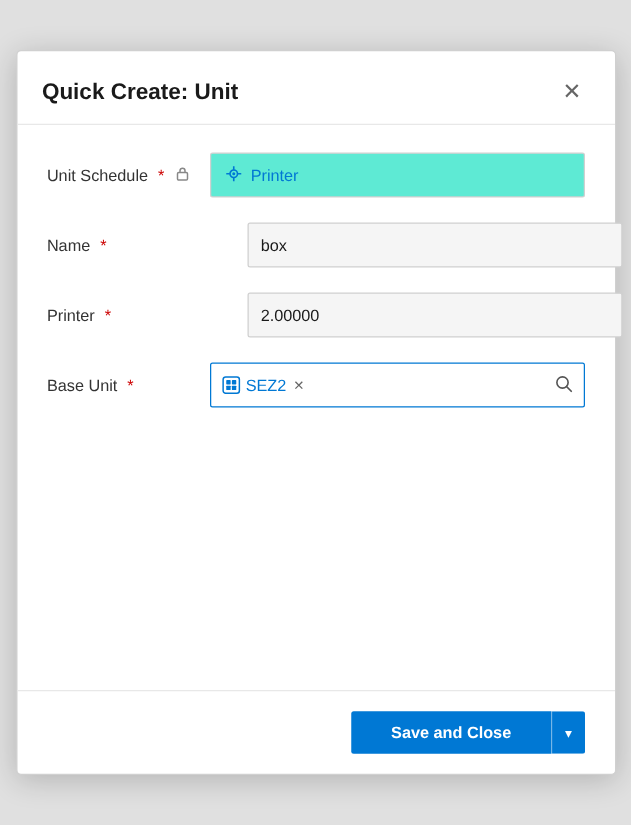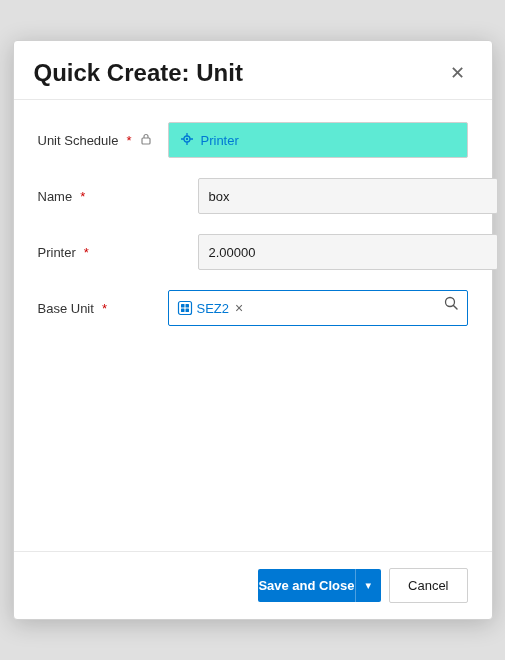--- a/index.html
+++ b/index.html
@@ -32,21 +32,21 @@
 
     .dialog-header {
       display: flex;
       align-items: center;
       justify-content: space-between;
       padding: 18px 20px 12px 20px;
       border-bottom: 1px solid #e8e8e8;
     }
 
     .dialog-title {
-      font-size: 24px;
+      font-size: 18px;
       font-weight: 600;
       color: #1a1a1a;
     }
 
     .close-button {
       background: none;
       border: none;
       cursor: pointer;
       padding: 4px;
       color: #666;
@@ -122,20 +122,21 @@
       font-size: 13px;
       color: #1a1a1a;
       width: 100%;
       min-height: 36px;
       outline: none;
       margin-left: 30px;
     }
 
     .field-lookup {
       display: flex;
+      align-items: center;
       border: 1.5px solid #0078d4;
       border-radius: 2px;
       background: #fff;
       min-height: 36px;
       padding: 4px 8px;
       gap: 4px;
     }
 
     .lookup-tag {
       display: flex;
@@ -183,21 +184,21 @@
 
     .btn-save-group {
       display: flex;
       align-items: stretch;
     }
 
     .btn-save {
       background: #0078d4;
       color: #fff;
       border: none;
-      padding: 9px 0;
+      padding: 9px 32px;
       font-size: 13px;
       font-weight: 600;
       cursor: pointer;
       border-radius: 2px 0 0 2px;
       line-height: 1.2;
     }
 
     .btn-save-dropdown {
       background: #0078d4;
       color: #fff;
@@ -311,15 +312,14 @@
 
   </div>
 
   <div class="dialog-footer">
     <div class="btn-save-group">
       <button class="btn-save">Save and Close</button>
       <button class="btn-save-dropdown">
         <span>▾</span>
       </button>
     </div>
-    <button class="btn-cancel">Cancel</button>
   </div>
 </div>
 
 </body></html>

